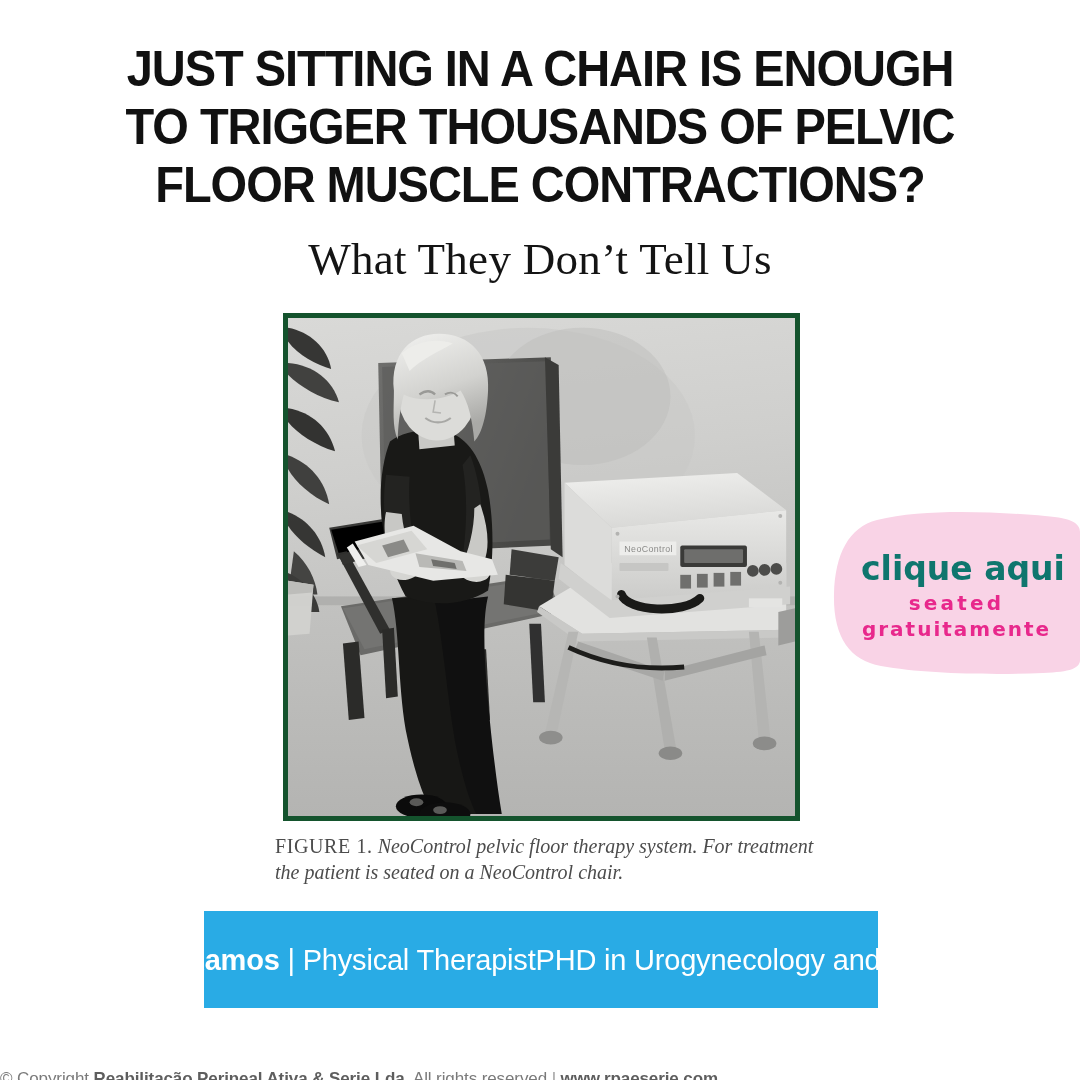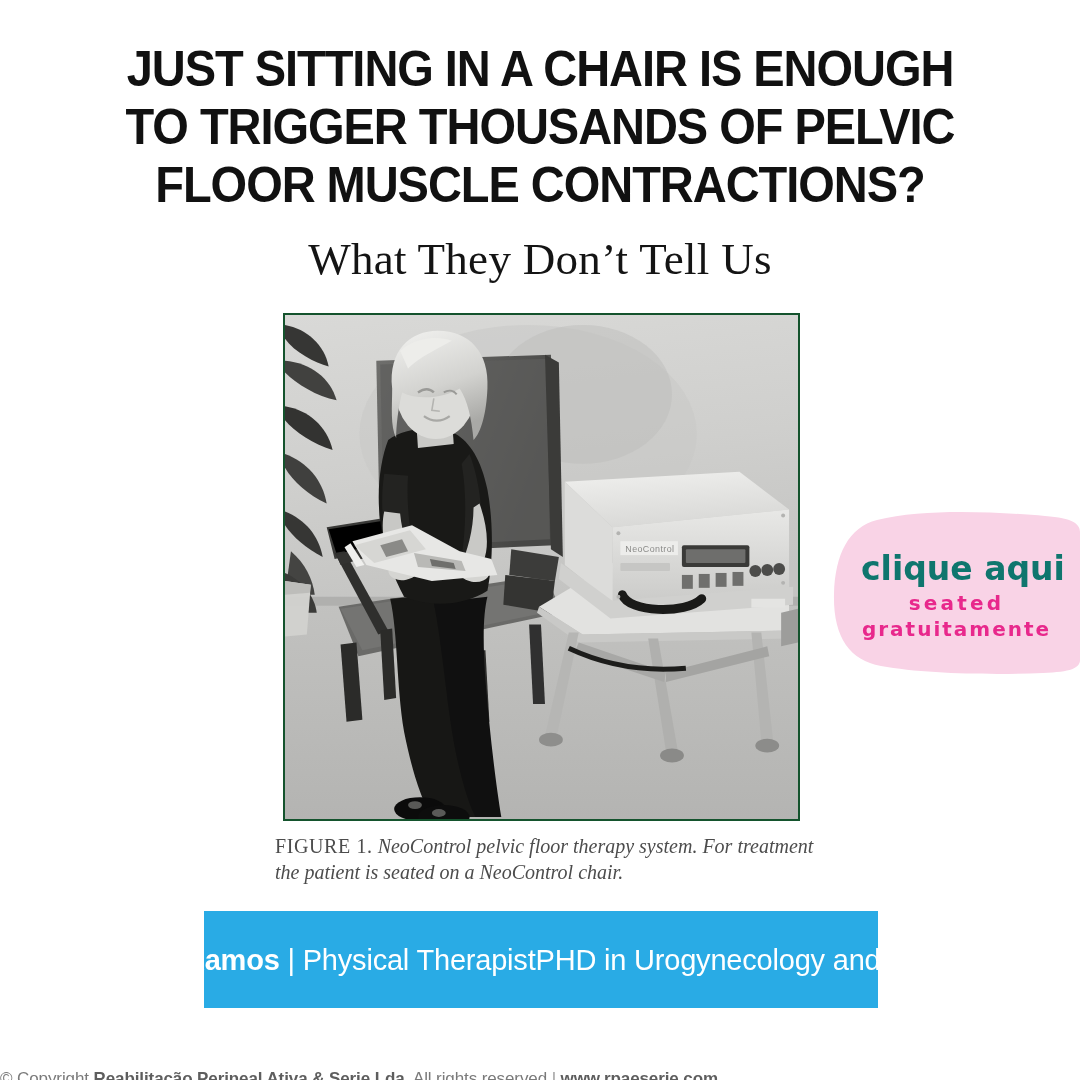--- a/index.html
+++ b/index.html
@@ -35,21 +35,21 @@
     line-height:54px;
     letter-spacing:0.3px;
     color:#141414;
   }
 
   
   .photo-wrap{
     position:absolute;left:283px;top:313px;width:517px;height:508px;
     overflow:hidden;
     background:#d8d8d6;
-    border:2px solid #14532d;
+    border:5px solid #14532d;
     box-sizing:border-box;
   }
   .ph-svg{position:absolute;left:0;top:0;width:100%;height:100%;display:block;}
 
   .photo-label{
     position:absolute;left:202px;top:442px;width:310px;height:66px;
     background:#f4f4f2;
     border:1px solid #9b9b99;
     box-sizing:border-box;
     padding:6px 4px 0 4px;

